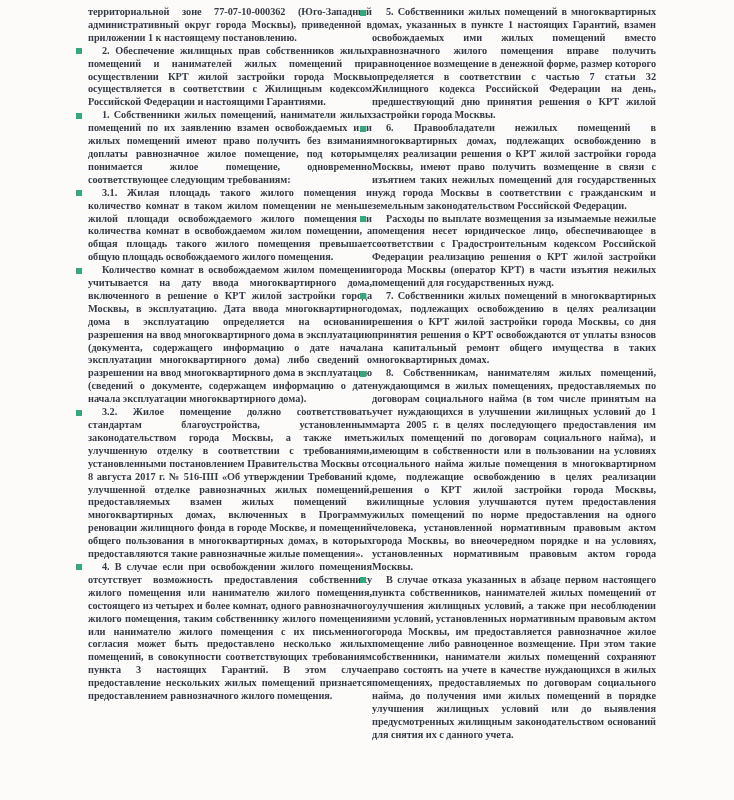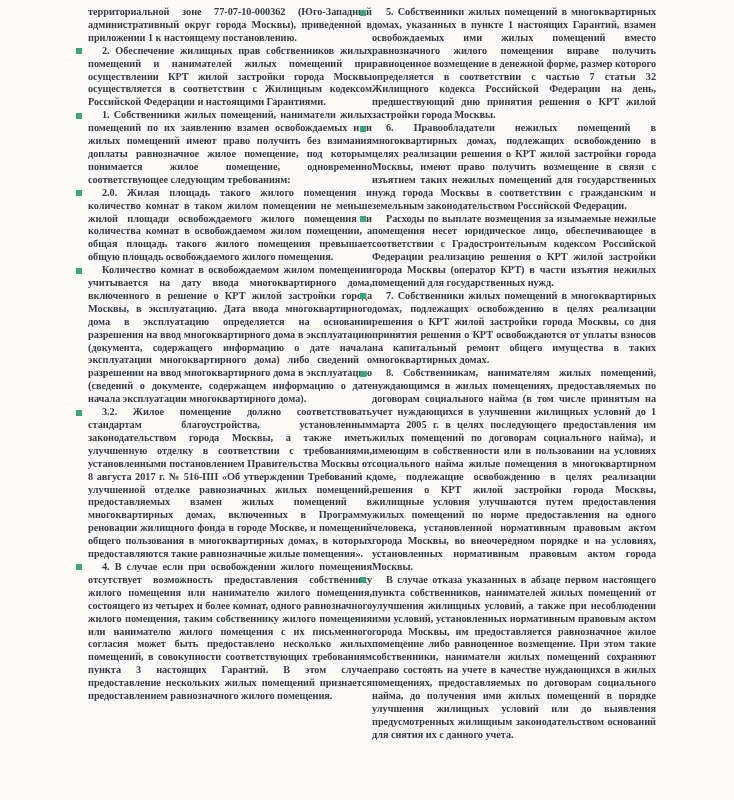--- a/index.html
+++ b/index.html
@@ -53,21 +53,21 @@
 </head>
 <body>
 
 <div class="page">
   <div class="columns">
 
     <div class="col">
       <p class="para"><span class="ptext">территориальной зоне 77-07-10-000362 (Юго-Западный административный округ города Москвы), приведенной в приложении 1 к настоящему постановлению.</span></p>
       <p class="para indent"><span class="marker"></span><span class="ptext">2. Обеспечение жилищных прав собственников жилых помещений и нанимателей жилых помещений при осуществлении КРТ жилой застройки города Москвы осуществляется в соответствии с Жилищным кодексом Российской Федерации и настоящими Гарантиями.</span></p>
       <p class="para indent"><span class="marker"></span><span class="ptext">1. Собственники жилых помещений, наниматели жилых помещений по их заявлению взамен освобождаемых ими жилых помещений имеют право получить без взимания доплаты равнозначное жилое помещение, под которым понимается жилое помещение, одновременно соответствующее следующим требованиям:</span></p>
-      <p class="para indent"><span class="marker"></span><span class="ptext">2.0. Жилая площадь такого жилого помещения и количество комнат в таком жилом помещении не меньше жилой площади освобождаемого жилого помещения и количества комнат в освобождаемом жилом помещении, а общая площадь такого жилого помещения превышает общую площадь освобождаемого жилого помещения.</span></p>
+      <p class="para indent"><span class="marker"></span><span class="ptext">3.1. Жилая площадь такого жилого помещения и количество комнат в таком жилом помещении не меньше жилой площади освобождаемого жилого помещения и количества комнат в освобождаемом жилом помещении, а общая площадь такого жилого помещения превышает общую площадь освобождаемого жилого помещения.</span></p>
       <p class="para indent"><span class="marker"></span><span class="ptext">Количество комнат в освобождаемом жилом помещении учитывается на дату ввода многоквартирного дома, включенного в решение о КРТ жилой застройки города Москвы, в эксплуатацию. Дата ввода многоквартирного дома в эксплуатацию определяется на основании разрешения на ввод многоквартирного дома в эксплуатацию (документа, содержащего информацию о дате начала эксплуатации многоквартирного дома) либо сведений о разрешении на ввод многоквартирного дома в эксплуатацию (сведений о документе, содержащем информацию о дате начала эксплуатации многоквартирного дома).</span></p>
       <p class="para indent"><span class="marker"></span><span class="ptext">3.2. Жилое помещение должно соответствовать стандартам благоустройства, установленным законодательством города Москвы, а также иметь улучшенную отделку в соответствии с требованиями, установленными постановлением Правительства Москвы от 8 августа 2017 г. № 516-ПП «Об утверждении Требований к улучшенной отделке равнозначных жилых помещений, предоставляемых взамен жилых помещений в многоквартирных домах, включенных в Программу реновации жилищного фонда в городе Москве, и помещений общего пользования в многоквартирных домах, в которых предоставляются такие равнозначные жилые помещения».</span></p>
       <p class="para indent"><span class="marker"></span><span class="ptext">4. В случае если при освобождении жилого помещения отсутствует возможность предоставления собственнику жилого помещения или нанимателю жилого помещения, состоящего из четырех и более комнат, одного равнозначного жилого помещения, таким собственнику жилого помещения или нанимателю жилого помещения с их письменного согласия может быть предоставлено несколько жилых помещений, в совокупности соответствующих требованиям пункта 3 настоящих Гарантий. В этом случае предоставление нескольких жилых помещений признается предоставлением равнозначного жилого помещения.</span></p>
     </div>
 
     <div class="col">
       <p class="para indent"><span class="marker"></span><span class="ptext">5. Собственники жилых помещений в многоквартирных домах, указанных в пункте 1 настоящих Гарантий, взамен освобождаемых ими жилых помещений вместо равнозначного жилого помещения вправе получить равноценное возмещение в денежной форме, размер которого определяется в соответствии с частью 7 статьи 32 Жилищного кодекса Российской Федерации на день, предшествующий дню принятия решения о КРТ жилой застройки города Москвы.</span></p>
       <p class="para indent"><span class="marker"></span><span class="ptext">6. Правообладатели нежилых помещений в многоквартирных домах, подлежащих освобождению в целях реализации решения о КРТ жилой застройки города Москвы, имеют право получить возмещение в связи с изъятием таких нежилых помещений для государственных нужд города Москвы в соответствии с гражданским и земельным законодательством Российской Федерации.</span></p>
       <p class="para indent"><span class="marker"></span><span class="ptext">Расходы по выплате возмещения за изымаемые нежилые помещения несет юридическое лицо, обеспечивающее в соответствии с Градостроительным кодексом Российской Федерации реализацию решения о КРТ жилой застройки города Москвы (оператор КРТ) в части изъятия нежилых помещений для государственных нужд.</span></p>
       <p class="para indent"><span class="marker"></span><span class="ptext">7. Собственники жилых помещений в многоквартирных домах, подлежащих освобождению в целях реализации решения о КРТ жилой застройки города Москвы, со дня принятия решения о КРТ освобождаются от уплаты взносов на капитальный ремонт общего имущества в таких многоквартирных домах.</span></p>

